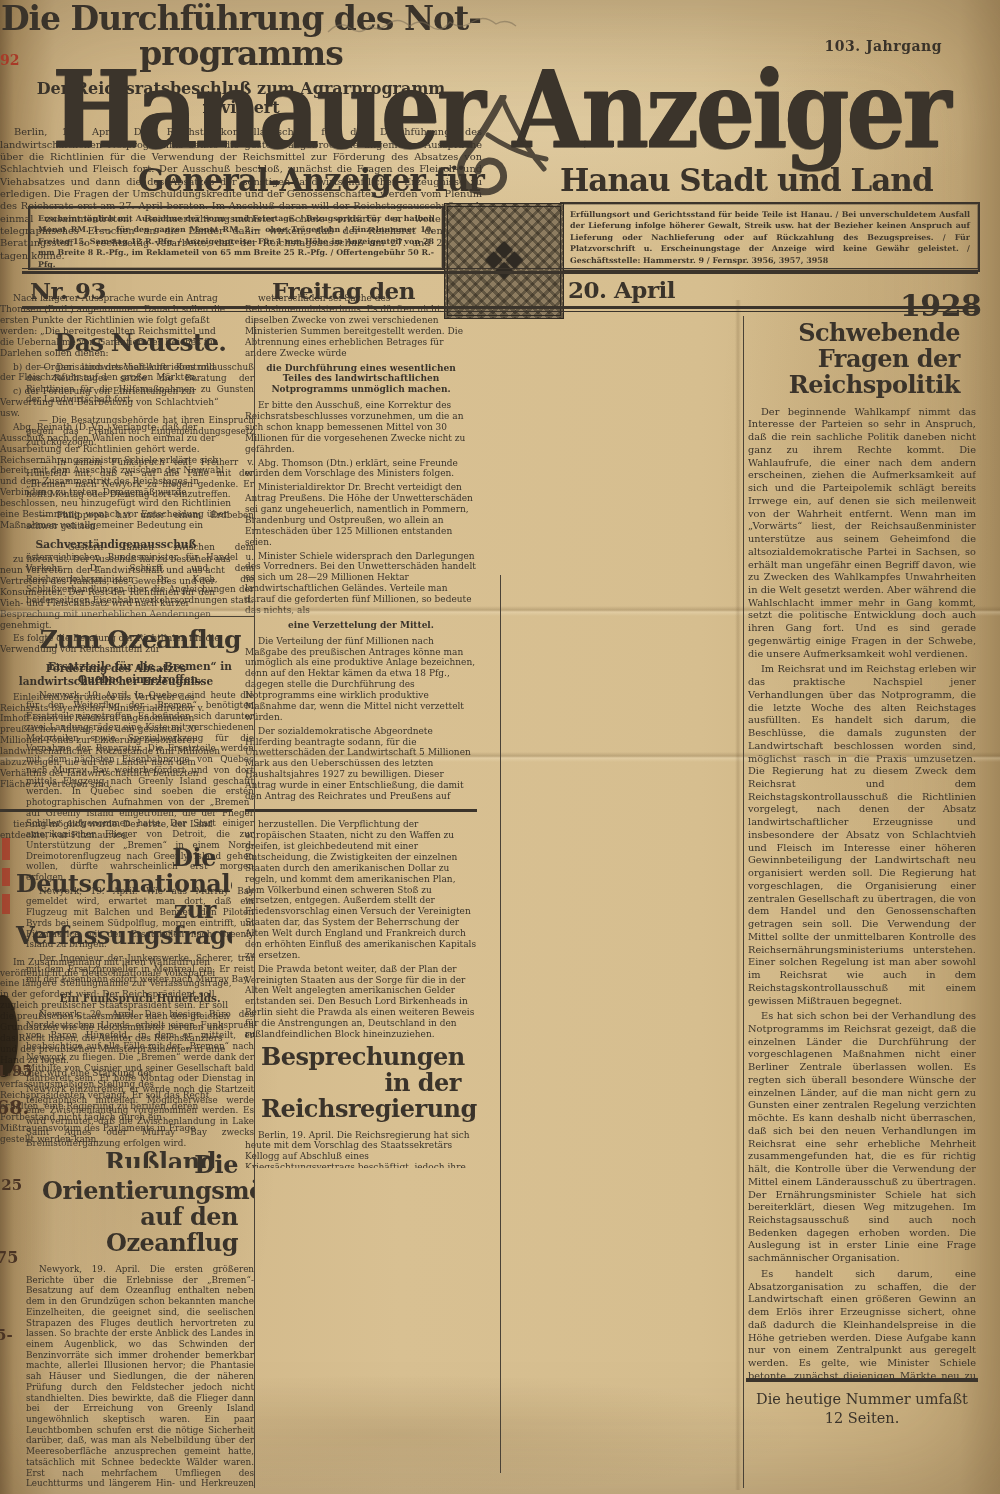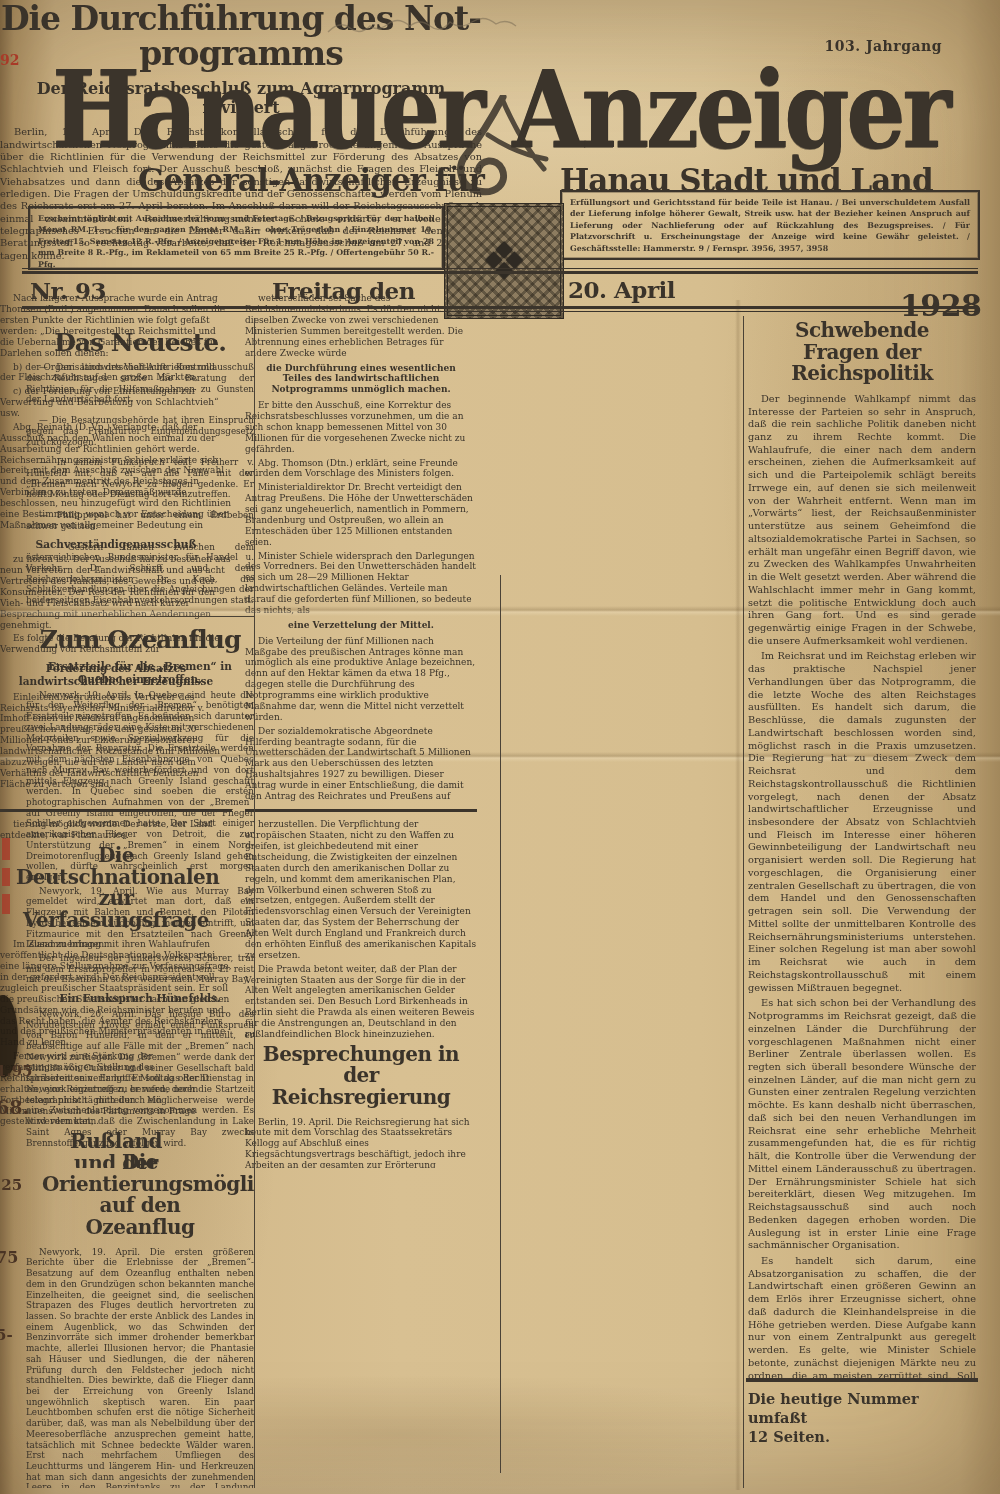--- a/index.html
+++ b/index.html
@@ -24,21 +24,21 @@
     transform:scaleY(1.14);transform-origin:top center;
     text-shadow:1px 0 0 #3b342b, 0 1px 0 rgba(59,52,43,.6);white-space:nowrap;}
   #sub-l{position:absolute;left:138px;top:162px;font-size:31px;font-weight:bold;letter-spacing:-1px;}
   #sub-r{position:absolute;left:560px;top:162px;font-size:31px;font-weight:bold;letter-spacing:-1px;}
   #flourish{position:absolute;left:448px;top:95px;width:110px;height:115px;opacity:.85;}
   #handwriting{position:absolute;left:320px;top:14px;width:240px;height:30px;opacity:.55;}
   
   .infobox{position:absolute;border:2px solid #3b342b;box-shadow:inset 0 0 0 1px rgba(59,52,43,.35);
     padding:5px 8px;font-size:7.9px;line-height:1.45;text-align:justify;font-weight:bold;color:#3f372c;}
   #infoL{left:28px;top:206px;width:396px;height:50px;}
-  #infoR{left:560px;top:190px;width:400px;height:56px;}
+  #infoR{left:560px;top:202px;width:400px;height:56px;}
   
   #ornament{position:absolute;left:444px;top:203px;width:112px;height:108px;
     border:4px double #2f2a23;background:
       repeating-linear-gradient(45deg, rgba(30,25,18,.38) 0 3px, transparent 3px 8px),
       repeating-linear-gradient(-45deg, rgba(30,25,18,.38) 0 3px, transparent 3px 8px),
       #8d7c60;display:flex;align-items:center;justify-content:center;}
   #ornament span{font-size:52px;color:#2f2a23;text-shadow:0 0 2px #2f2a23;}
   
   .hr{position:absolute;left:22px;width:956px;background:#3b342b;}
   #r1{top:268px;height:1px}#r2{top:271px;height:3px}
@@ -64,30 +64,30 @@
   #mid-lead{font-size:9.8px;line-height:1.26;height:152px;overflow:hidden;text-align:justify;text-indent:14px;}
   #midcols{display:flex;gap:13px;margin-top:4px;}
   .midcol{width:232px;font-size:9px;line-height:1.21;}
   .partA{height:510px;overflow:hidden;margin-top:11px;}
   .partB{height:430px;overflow:hidden;}
   .midrule{border:0;border-top:3px solid #3b342b;margin:6px 0 7px;}
   
   .blk{margin:0 0 3px;}
   .b-h1{font-size:25px;font-weight:bold;text-align:center;line-height:1.05;margin:10px 0 6px;
     white-space:pre-line;letter-spacing:-1px;text-indent:0;}
-  .b-h2{font-size:20px;font-weight:bold;text-align:center;line-height:1.08;margin:4px 16px 8px;
+  .b-h2{font-size:24px;font-weight:bold;text-align:right;line-height:1.08;margin:4px 16px 8px;
     white-space:pre-line;letter-spacing:-.5px;text-indent:0;}
   .b-h3{font-size:10.5px;font-weight:bold;text-align:center;margin:7px 4px 4px;text-indent:0;}
   .b-par{text-indent:13px;}
   .b-item{text-indent:13px;margin:0 0 10px;}
   .b-cb{font-weight:bold;text-align:center;margin:4px 10px 5px;text-indent:0;}
   .b-trule{border:0;border-top:1px solid #4a4236;margin:9px 0 2px;}
   
   #noterule{position:absolute;left:746px;top:1378px;width:232px;height:4px;background:#3b342b;}
-  #note12{position:absolute;left:748px;top:1390px;width:228px;text-align:left;font-weight:bold;
+  #note12{position:absolute;left:748px;top:1390px;width:228px;text-align:center;font-weight:normal;
     font-size:14.5px;line-height:1.3;white-space:pre-line;}
   
   .artnum{position:absolute;left:-4px;font-weight:bold;color:#4a3424;}
   #a92{left:0px;top:20px;color:#a83a28;font-size:14px;font-weight:bold;position:absolute;margin-top:32px;}
   .redmark{position:absolute;left:2px;width:8px;background:#a83a28;opacity:.8;}
   #blob{position:absolute;left:-10px;top:995px;width:28px;height:82px;background:#241c12;
     border-radius:45% 55% 50% 50%;opacity:.9;box-shadow:2px 4px 6px rgba(40,28,14,.5);}
   #an1{top:1062px;font-size:15px}#an2{top:1096px;font-size:19px}#an3{top:1176px;font-size:15px}
   #an4{top:1248px;font-size:16px}#an5{top:1326px;font-size:15px}
 </style>

